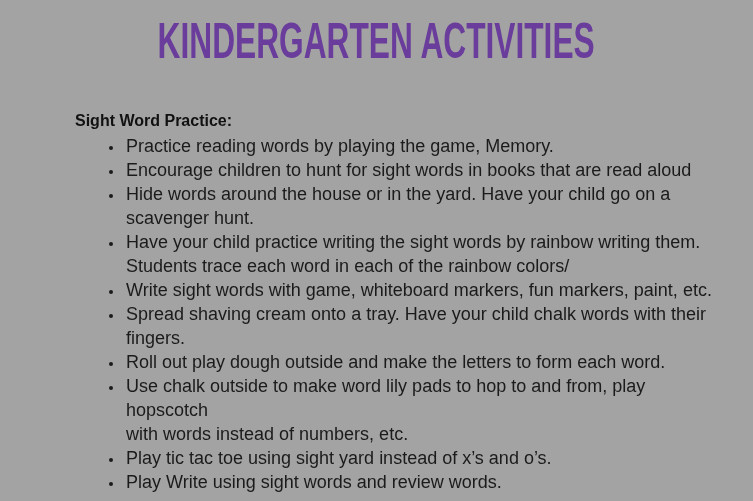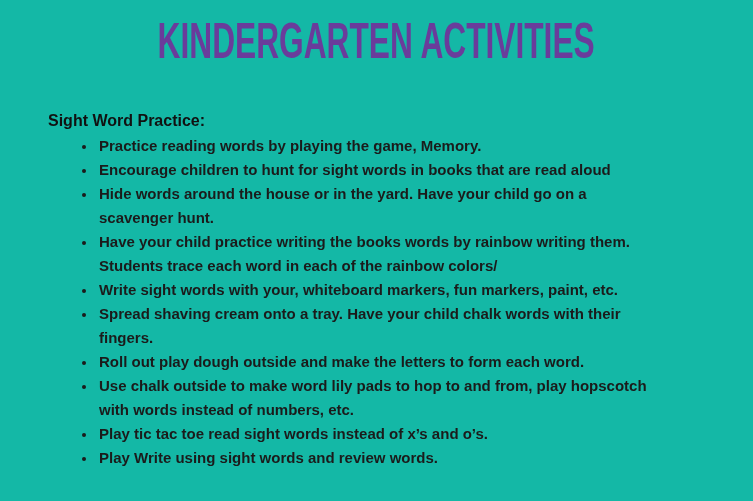--- a/index.html
+++ b/index.html
@@ -10,21 +10,21 @@
   body {
     width: 753px;
     height: 501px;
     overflow: hidden;
     font-family: "Liberation Sans", sans-serif;
     color: #1b1b1b;
   }
   .page {
     width: 753px;
     height: 501px;
-    background: #14b8a6;
+    background: #a3a3a3;
     box-sizing: border-box;
   }
   .header {
     text-align: center;
     padding-top: 14px;
   }
   .doc-title {
     display: inline-block;
     font-size: 48px;
     font-weight: bold;
@@ -45,40 +45,40 @@
     font-weight: bold;
     line-height: 28px;
     color: #6a3c9b;
     transform: scale(0.85, 1.08);
     transform-origin: center center;
     white-space: nowrap;
   }
   .content {
     padding-left: 48px;
     padding-right: 40px;
+    margin-left: 27px;
   }
   .section-heading {
     margin-top: 42px;
     font-size: 16px;
     font-weight: bold;
     line-height: 22px;
     color: #111111;
   }
   ul.activity-list {
     margin: 2px 0 0 0;
     padding-left: 49px;
     list-style: disc outside;
   }
   ul.activity-list li {
-    font-size: 15px;
+    font-size: 18px;
     line-height: 24px;
     white-space: pre-line;
     color: #1b1b1b;
     padding-left: 2px;
-    font-weight: bold;
   }
   ul.activity-list li::marker {
     font-size: 13px;
     color: #1b1b1b;
   }
 </style>
 </head>
 <body>
 
 <div class="page">
@@ -88,26 +88,26 @@
   </div>
 
   <div class="content">
     <div class="section-heading">Sight Word Practice:</div>
 
     <ul class="activity-list">
       <li>Practice reading words by playing the game, Memory.</li>
       <li>Encourage children to hunt for sight words in books that are read aloud</li>
       <li>Hide words around the house or in the yard.  Have your child go on a
 scavenger hunt.</li>
-      <li>Have your child practice writing the books words by rainbow writing them.
+      <li>Have your child practice writing the sight words by rainbow writing them.
 Students trace each word in each of the rainbow colors/</li>
-      <li>Write sight words with your, whiteboard markers, fun markers, paint, etc.</li>
+      <li>Write sight words with game, whiteboard markers, fun markers, paint, etc.</li>
       <li>Spread shaving cream onto a tray.  Have your child chalk words with their
 fingers.</li>
       <li>Roll out play dough outside and make the letters to form each word.</li>
       <li>Use chalk outside to make word lily pads to hop to and from, play hopscotch
 with words instead of numbers, etc.</li>
-      <li>Play tic tac toe read sight words instead of x’s and o’s.</li>
+      <li>Play tic tac toe using sight yard instead of x’s and o’s.</li>
       <li>Play Write using sight words and review words.</li>
     </ul>
   </div>
 
 </div>
 
 </body></html>

